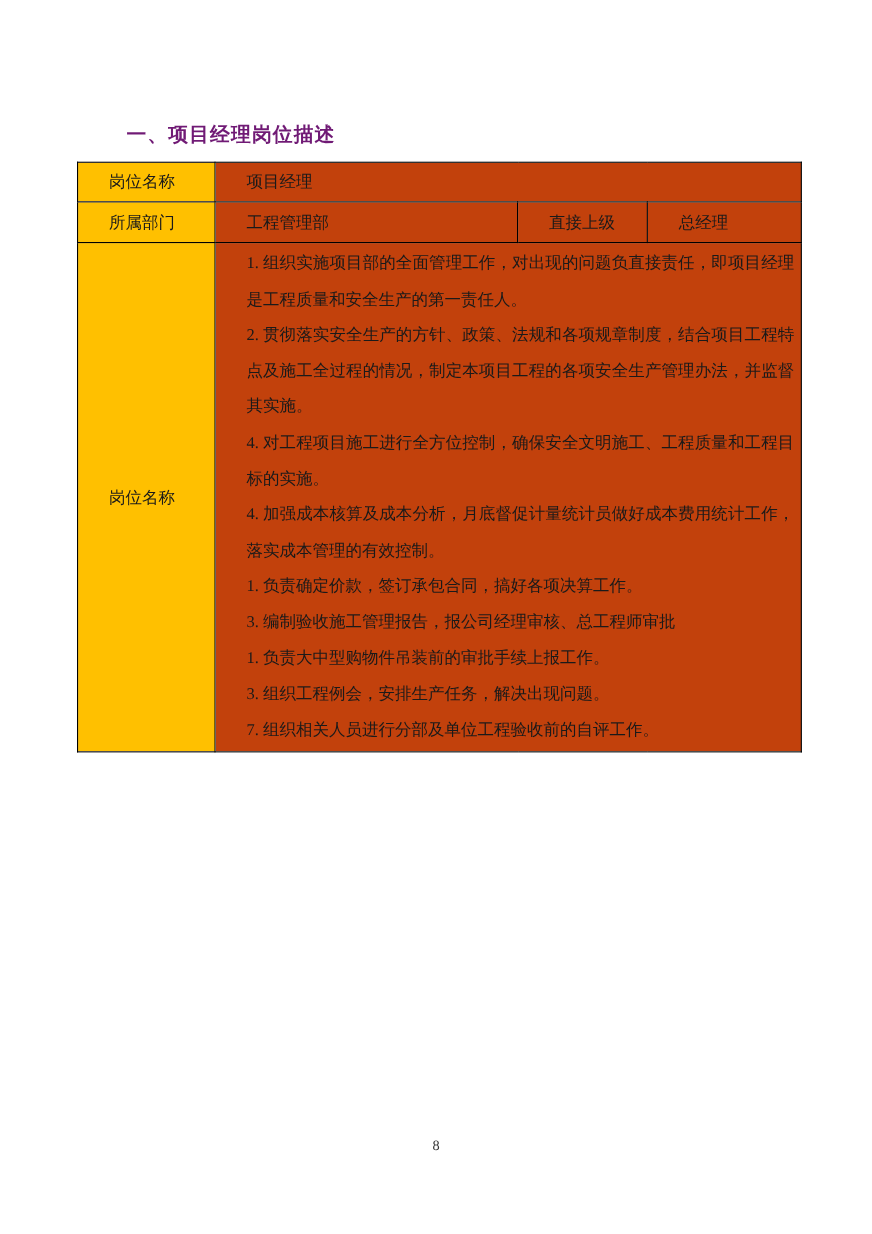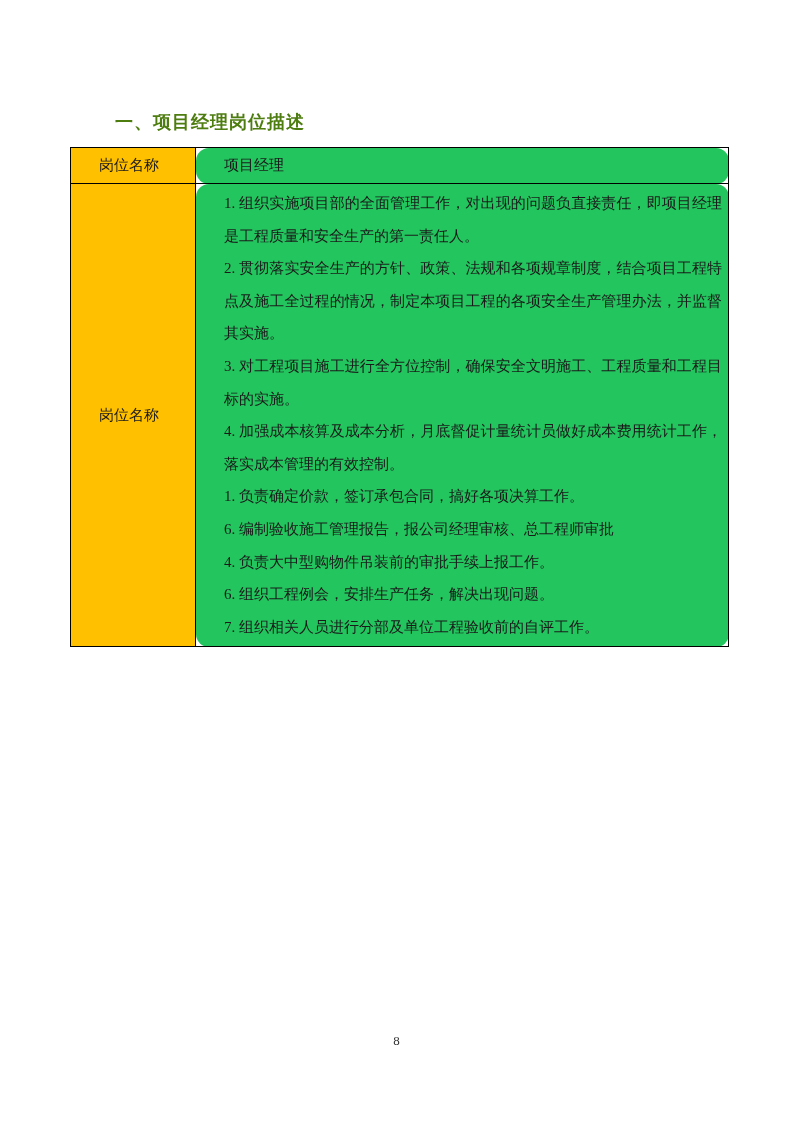--- a/index.html
+++ b/index.html
@@ -20,45 +20,44 @@
     position: absolute;
     left: 70px;
     top: 110px;
     width: 658px;
   }
   .doc-title {
     margin: 0 0 13px 0;
     padding-left: 45px;
     font-size: 18px;
     font-weight: bold;
-    color: #4d7c0f;
+    color: #701a75;
     letter-spacing: 1px;
   }
   table.job-table {
     border-collapse: collapse;
     table-layout: fixed;
     width: 658px;
   }
   table.job-table td {
     border: 1px solid #000000;
     font-size: 15px;
     vertical-align: middle;
     overflow: hidden;
     padding-left: 28px;
   }
   td.hdr {
     background: #FFC000;
     padding: 0 6px 0 14px;
     color: #1a1a1a;
   }
   td.val {
-    background: #22c55e;
+    background: #c2410c;
     padding: 0 6px 0 8px;
     color: #1a1a1a;
-    border-radius: 13px;
   }
   tr.r1 { height: 36px; }
   tr.r2 { height: 37px; }
   td.duties {
     vertical-align: top;
     padding: 3px 6px 3px 8px;
   }
   .duty {
     line-height: 32.6px;
     text-align: justify;
@@ -88,32 +87,38 @@
         <col style="width:275px">
         <col style="width:118px">
         <col style="width:140px">
       </colgroup>
       <tbody>
         <tr class="r1">
           <td class="hdr">岗位名称</td>
           <td class="val" colspan="3">项目经理</td>
         </tr>
 
+        <tr class="r2">
+          <td class="hdr">所属部门</td>
+          <td class="val">工程管理部</td>
+          <td class="val">直接上级</td>
+          <td class="val">总经理</td>
+        </tr>
 
         <tr>
           <td class="hdr">岗位名称</td>
           <td class="val duties" colspan="3">
             <div class="duty">1. 组织实施项目部的全面管理工作，对出现的问题负直接责任，即项目经理是工程质量和安全生产的第一责任人。</div>
             <div class="duty">2. 贯彻落实安全生产的方针、政策、法规和各项规章制度，结合项目工程特点及施工全过程的情况，制定本项目工程的各项安全生产管理办法，并监督其实施。</div>
-            <div class="duty">3. 对工程项目施工进行全方位控制，确保安全文明施工、工程质量和工程目标的实施。</div>
+            <div class="duty">4. 对工程项目施工进行全方位控制，确保安全文明施工、工程质量和工程目标的实施。</div>
             <div class="duty">4. 加强成本核算及成本分析，月底督促计量统计员做好成本费用统计工作，落实成本管理的有效控制。</div>
             <div class="duty">1. 负责确定价款，签订承包合同，搞好各项决算工作。</div>
-            <div class="duty">6. 编制验收施工管理报告，报公司经理审核、总工程师审批</div>
-            <div class="duty">4. 负责大中型购物件吊装前的审批手续上报工作。</div>
-            <div class="duty">6. 组织工程例会，安排生产任务，解决出现问题。</div>
+            <div class="duty">3. 编制验收施工管理报告，报公司经理审核、总工程师审批</div>
+            <div class="duty">1. 负责大中型购物件吊装前的审批手续上报工作。</div>
+            <div class="duty">3. 组织工程例会，安排生产任务，解决出现问题。</div>
             <div class="duty">7. 组织相关人员进行分部及单位工程验收前的自评工作。</div>
           </td>
         </tr>
       </tbody>
     </table>
   </div>
 
   <div class="page-number">8</div>
 </div>
 

